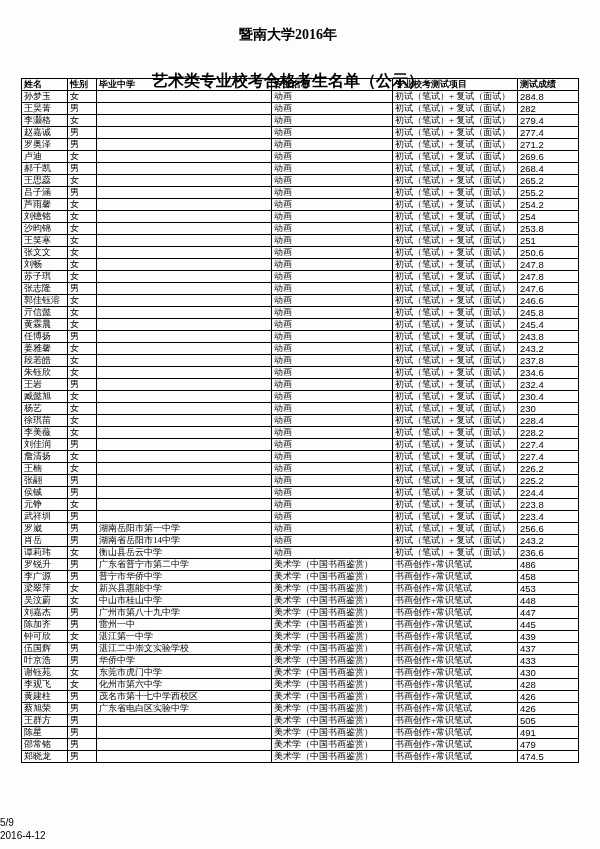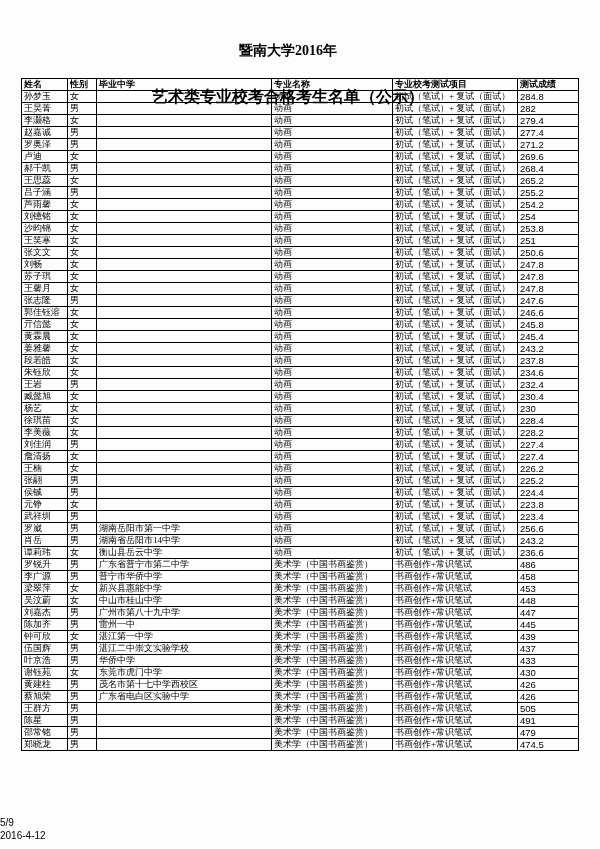--- a/index.html
+++ b/index.html
@@ -6,21 +6,21 @@
   .page{
     position:relative;
     width:600px;height:849px;
     background:#fdfdfd;
     font-family:"Liberation Serif", serif;
     color:#000;
     overflow:hidden;
   }
   .title-block{
     position:absolute;
-    top:42px;left:0;width:576px;
+    top:26px;left:0;width:576px;
     text-align:center;
     font-weight:bold;
   }
   .title-line1{font-size:14px;line-height:17px;}
   .title-line2{font-size:16px;line-height:20px;margin-top:28px;}
   table.roster{
     position:absolute;
     top:78px;left:21px;
     width:557px;
     border-collapse:collapse;
@@ -206,28 +206,20 @@
         </tr>
         <tr>
           <td>苏子琪</td>
           <td>女</td>
           <td></td>
           <td>动画</td>
           <td>初试（笔试）+ 复试（面试）</td>
           <td class="score">247.8</td>
         </tr>
         <tr>
-          <td>王馨月</td>
-          <td>女</td>
-          <td></td>
-          <td>动画</td>
-          <td>初试（笔试）+ 复试（面试）</td>
-          <td class="score">247.8</td>
-        </tr>
-        <tr>
           <td>张志隆</td>
           <td>男</td>
           <td></td>
           <td>动画</td>
           <td>初试（笔试）+ 复试（面试）</td>
           <td class="score">247.6</td>
         </tr>
         <tr>
           <td>郭佳钰溶</td>
           <td>女</td>
@@ -246,20 +238,28 @@
         </tr>
         <tr>
           <td>黄霖晨</td>
           <td>女</td>
           <td></td>
           <td>动画</td>
           <td>初试（笔试）+ 复试（面试）</td>
           <td class="score">245.4</td>
         </tr>
         <tr>
+          <td>任博扬</td>
+          <td>男</td>
+          <td></td>
+          <td>动画</td>
+          <td>初试（笔试）+ 复试（面试）</td>
+          <td class="score">243.8</td>
+        </tr>
+        <tr>
           <td>姜雅馨</td>
           <td>女</td>
           <td></td>
           <td>动画</td>
           <td>初试（笔试）+ 复试（面试）</td>
           <td class="score">243.2</td>
         </tr>
         <tr>
           <td>段若皓</td>
           <td>女</td>
@@ -468,20 +468,28 @@
           <td>书画创作+常识笔试</td>
           <td class="score">433</td>
         </tr>
         <tr>
           <td>谢钰苑</td>
           <td>女</td>
           <td>东莞市虎门中学</td>
           <td>美术学（中国书画鉴赏）</td>
           <td>书画创作+常识笔试</td>
           <td class="score">430</td>
+        </tr>
+        <tr>
+          <td>李观飞</td>
+          <td>女</td>
+          <td>化州市第六中学</td>
+          <td>美术学（中国书画鉴赏）</td>
+          <td>书画创作+常识笔试</td>
+          <td class="score">428</td>
         </tr>
         <tr>
           <td>黄建柱</td>
           <td>男</td>
           <td>茂名市第十七中学西校区</td>
           <td>美术学（中国书画鉴赏）</td>
           <td>书画创作+常识笔试</td>
           <td class="score">426</td>
         </tr>
         <tr>

